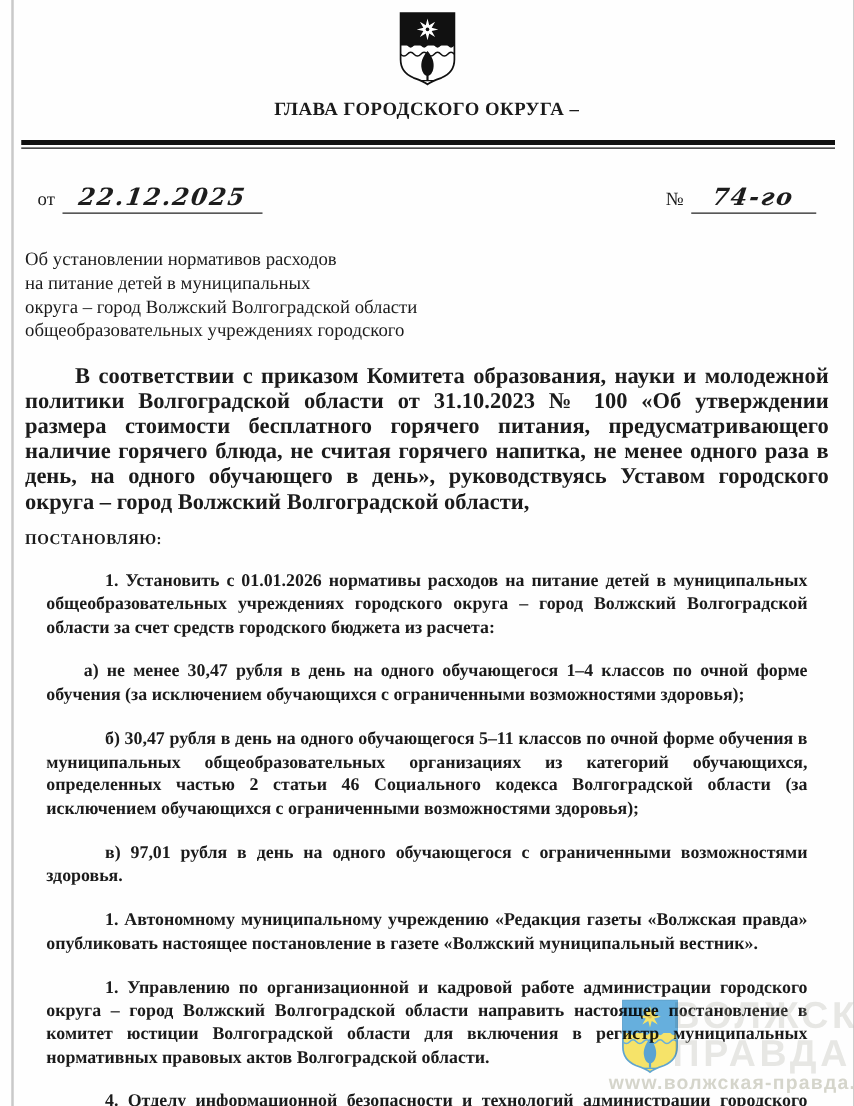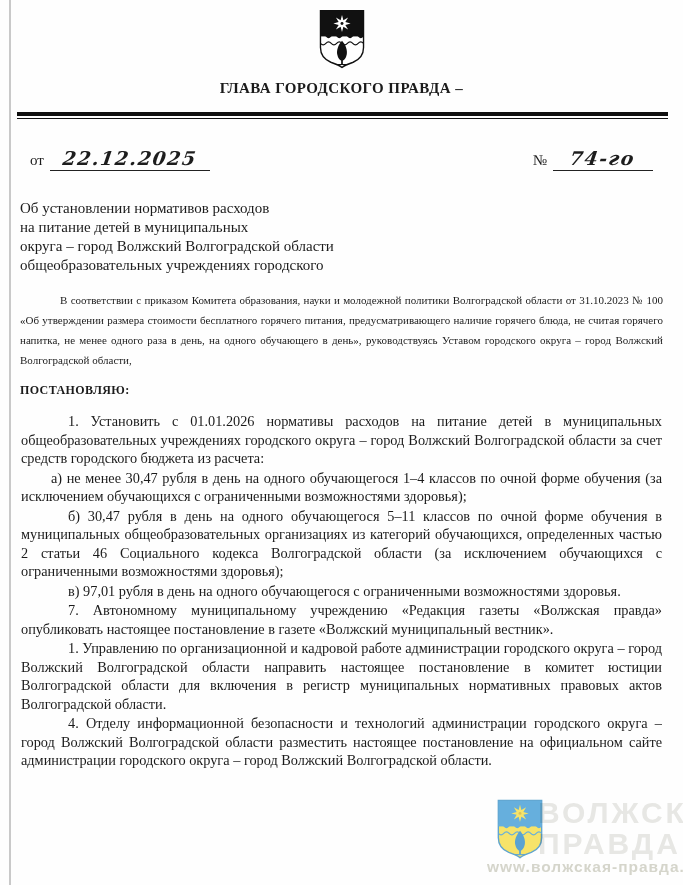--- a/index.html
+++ b/index.html
@@ -43,30 +43,30 @@
   .hand{
     font-family:"DejaVu Serif", serif;
     font-style:italic;font-weight:600;font-size:19px;
     letter-spacing:1.5px;color:#1d1d1d;
     display:inline-block;transform:skewX(-8deg);
   }
   
   .subject{margin:28px 20px 0 20px;font-size:15px;line-height:19px;}
   
   .preamble{
-    margin:15px 20px 0 20px;font-size:11px;line-height:20.2px;
-    text-align:justify;text-indent:40px;
+    margin:15px 20px 0 20px;font-size:18px;line-height:20.2px;
+    text-align:justify;text-indent:40px;font-weight:bold;
   }
   .resolve{
     margin:13px 0 0 20px;font-size:12px;font-weight:bold;letter-spacing:.4px;
   }
   .items{margin:14px 20px 0 20px;}
   .items p{
-    margin:1px;font-size:14.3px;line-height:18.5px;
-    text-align:justify;text-indent:47px;
+    margin:17px;font-size:14.3px;line-height:18.5px;
+    text-align:justify;text-indent:47px;font-weight:bold;
   }
   .items p.small-indent{text-indent:30px;}
   
   .wm-shadow-text{
     position:absolute;left:538px;top:797px;
     font-family:"Liberation Sans", sans-serif;
     font-weight:bold;font-size:30px;line-height:31px;letter-spacing:3px;
     color:rgba(165,165,150,0.25);white-space:nowrap;
   }
   .wm-shield{
@@ -98,21 +98,21 @@
       <path d="M5 30 H55 V33 q-3.125 4 -6.25 0 t-6.25 0 t-6.25 0 t-6.25 0 t-6.25 0 t-6.25 0 t-6.25 0 t-6.25 0 Z" fill="#111111"></path>
       <path d="M5 41 q3.125 3.5 6.25 0 t6.25 0 t6.25 0 t6.25 0 t6.25 0 t6.25 0 t6.25 0 t6.25 0" fill="none" stroke="#111111" stroke-width="1.4"></path>
     </g>
     <polygon points="30,8 31.61,14.12 37.07,10.93 33.88,16.39 40,18 33.88,19.61 37.07,25.07 31.61,21.88 30,28 28.39,21.88 22.93,25.07 26.12,19.61 20,18 26.12,16.39 22.93,10.93 28.39,14.12" fill="#ffffff"></polygon>
     <circle cx="30" cy="18" r="1.7" fill="#111111"></circle>
     <path d="M30 38 C25.5 43 23.5 49 24.5 54 C25.3 58.5 27.5 60.5 29 61 L29 65 H31 L31 61 C32.5 60.5 34.7 58.5 35.5 54 C36.5 49 34.5 43 30 38 Z" fill="#111111"></path>
     <path d="M24 65.6 H36" stroke="#111111" stroke-width="1.2"></path>
   </svg>
 
   <div class="org">
-    <div>ГЛАВА ГОРОДСКОГО ПРАВДА –</div>
+    <div>ГЛАВА ГОРОДСКОГО ОКРУГА –</div>
   </div>
 
   <div class="rule"></div>
 
 
   <div class="meta-row">
     <div>
       <span class="meta-prefix">от</span><span class="hand-slot date"><span class="hand">22.12.2025</span></span>
     </div>
     <div>
@@ -129,21 +129,21 @@
 
   <p class="preamble">В соответствии с приказом Комитета образования, науки и молодежной политики Волгоградской области от 31.10.2023 № 100 «Об утверждении размера стоимости бесплатного горячего питания, предусматривающего наличие горячего блюда, не считая горячего напитка, не менее одного раза в день, на одного обучающего в день», руководствуясь Уставом городского округа – город Волжский Волгоградской области,</p>
 
   <p class="resolve">ПОСТАНОВЛЯЮ:</p>
 
   <div class="items">
     <p>1. Установить с 01.01.2026 нормативы расходов на питание детей  в муниципальных общеобразовательных учреждениях городского округа – город Волжский Волгоградской области за счет средств городского бюджета из расчета:</p>
     <p class="small-indent">а) не менее 30,47 рубля в день на одного обучающегося 1–4 классов по очной форме обучения (за исключением обучающихся с ограниченными возможностями здоровья);</p>
     <p>б) 30,47 рубля в день на одного обучающегося 5–11 классов по очной форме обучения в муниципальных общеобразовательных организациях из категорий обучающихся, определенных частью 2 статьи 46 Социального кодекса Волгоградской области (за исключением обучающихся с ограниченными возможностями здоровья);</p>
     <p>в) 97,01 рубля в день на одного обучающегося с ограниченными возможностями здоровья.</p>
-    <p>7. Автономному муниципальному учреждению «Редакция газеты «Волжская правда» опубликовать настоящее постановление в газете «Волжский муниципальный вестник».</p>
+    <p>1. Автономному муниципальному учреждению «Редакция газеты «Волжская правда» опубликовать настоящее постановление в газете «Волжский муниципальный вестник».</p>
     <p>1. Управлению по организационной и кадровой работе администрации городского округа – город Волжский Волгоградской области направить настоящее постановление в комитет юстиции Волгоградской области для включения в регистр муниципальных нормативных правовых актов Волгоградской области.</p>
     <p>4. Отделу информационной безопасности и технологий администрации городского округа – город Волжский Волгоградской области разместить настоящее постановление на официальном сайте администрации городского округа – город Волжский Волгоградской области.</p>
   </div>
 
   <div class="wm-shadow-text">
     <div>ВОЛЖСКАЯ</div>
     <div>ПРАВДА</div>
   </div>
 
   <svg class="wm-shield" viewBox="0 0 60 72" xmlns="http://www.w3.org/2000/svg">

